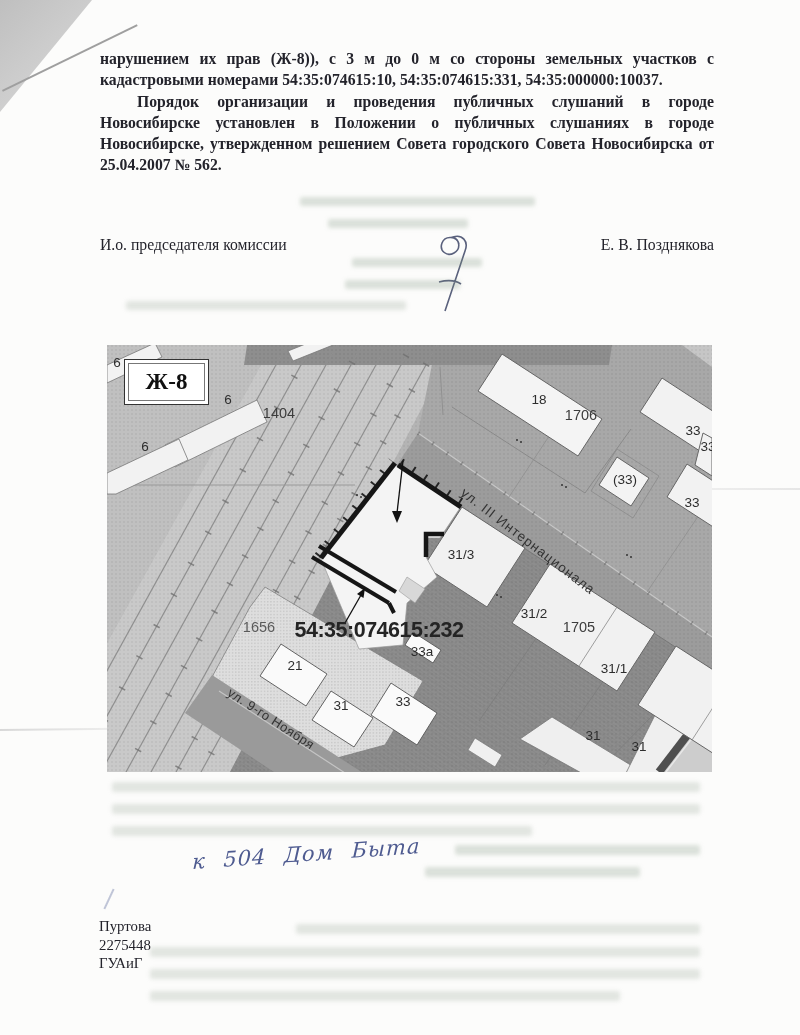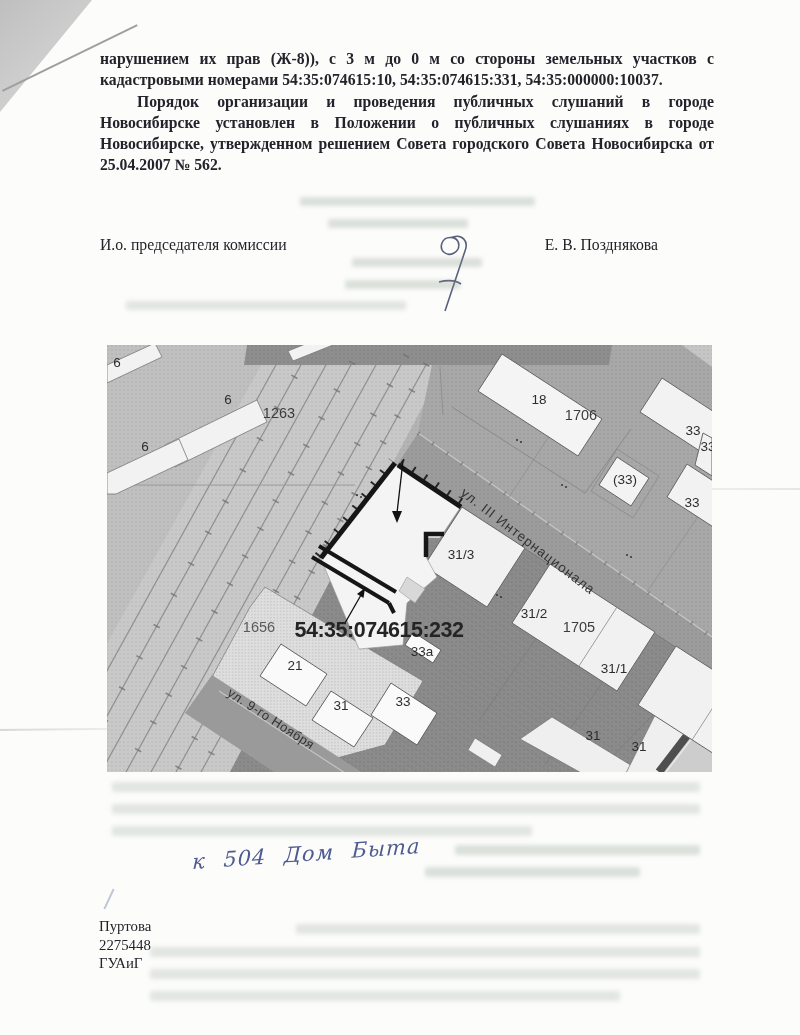--- a/index.html
+++ b/index.html
@@ -6,21 +6,21 @@
   .page{position:relative;width:800px;height:1035px;background:#fcfcfb;overflow:hidden;
         font-family:"Liberation Serif",serif;color:#23232b;}
   
   .doc-text{position:absolute;left:100px;top:48px;width:614px;font-size:15.7px;
             line-height:21.3px;text-align:justify;font-weight:bold;}
   .doc-text p{margin:0;}
   .doc-text p.ind{text-indent:37px;}
   .u{text-decoration:underline;}
   .sig-row{position:absolute;left:100px;top:236px;width:614px;display:flex;
            justify-content:space-between;font-size:15.7px;}
-  .sig-name{margin-right:56px;}
+  .sig-name{}
   
   .map{position:absolute;left:107px;top:345px;width:605px;height:427px;overflow:hidden;}
   .map svg{position:absolute;left:0;top:0;}
   .ml{position:absolute;transform:translateX(-50%);font-family:"Liberation Sans",sans-serif;
       font-size:13.5px;color:#2d2d2d;white-space:nowrap;line-height:14px;}
   .ml.big{font-size:14.5px;color:#3c3c3c;}
   .ml.faded{color:#5a5a5a;}
   .cad{position:absolute;transform:translateX(-50%);font-family:"Liberation Sans",sans-serif;
        font-weight:bold;font-size:21.5px;letter-spacing:-0.5px;color:#242424;white-space:nowrap;}
   .street{position:absolute;font-family:"Liberation Sans",sans-serif;color:#333;
@@ -207,30 +207,31 @@
         <line x1="212" y1="201" x2="289" y2="247" stroke-width="4"></line>
         <line x1="282" y1="258" x2="287" y2="268" stroke-width="4"></line>
       </g>
 
       <line x1="296" y1="116" x2="290" y2="168" stroke="#111" stroke-width="1.3"></line>
       <polygon points="285,166 295,166 290,178" fill="#111"></polygon>
       <line x1="238" y1="278" x2="254" y2="250" stroke="#111" stroke-width="1.3"></line>
       <polygon points="258,243 256.5,253 250,249" fill="#111"></polygon>
     </svg>
 
+    <div class="zone-box">Ж-8</div>
 
     <div class="cad" style="left:272px;top:273px">54:35:074615:232</div>
 
     <div class="street" style="left:360px;top:140px;font-size:13.5px;letter-spacing:1px;transform:rotate(37.5deg)">ул. III Интернационала</div>
     <div class="street" style="left:126px;top:340px;font-size:13px;letter-spacing:.5px;transform:rotate(33deg)">ул. 9-го Ноября</div>
 
     <span class="ml" style="left:10px;top:11px">6</span>
     <span class="ml" style="left:121px;top:48px">6</span>
     <span class="ml" style="left:38px;top:95px">6</span>
-    <span class="ml big" style="left:172px;top:61px">1263</span>
+    <span class="ml big" style="left:172px;top:61px">1404</span>
     <span class="ml" style="left:432px;top:48px">18</span>
     <span class="ml big" style="left:474px;top:63px">1706</span>
     <span class="ml" style="left:586px;top:79px">33</span>
     <span class="ml" style="left:601px;top:95px">33</span>
     <span class="ml" style="left:518px;top:128px">(33)</span>
     <span class="ml" style="left:585px;top:151px">33</span>
     <span class="ml" style="left:354px;top:203px">31/3</span>
     <span class="ml" style="left:427px;top:262px">31/2</span>
     <span class="ml big" style="left:472px;top:275px">1705</span>
     <span class="ml" style="left:507px;top:317px">31/1</span>

